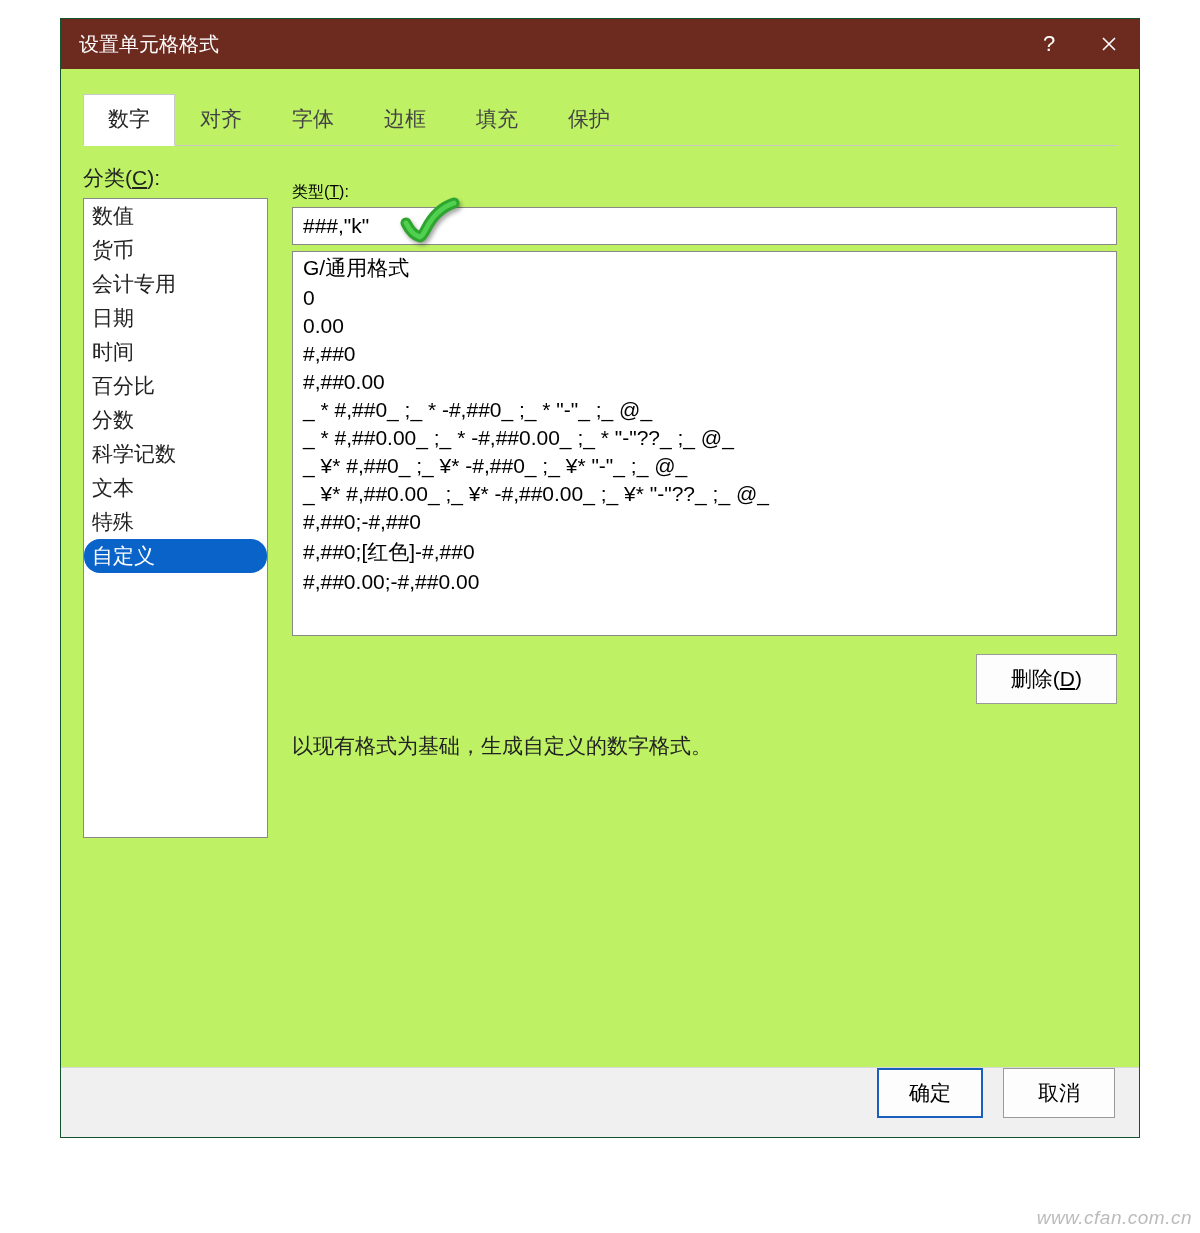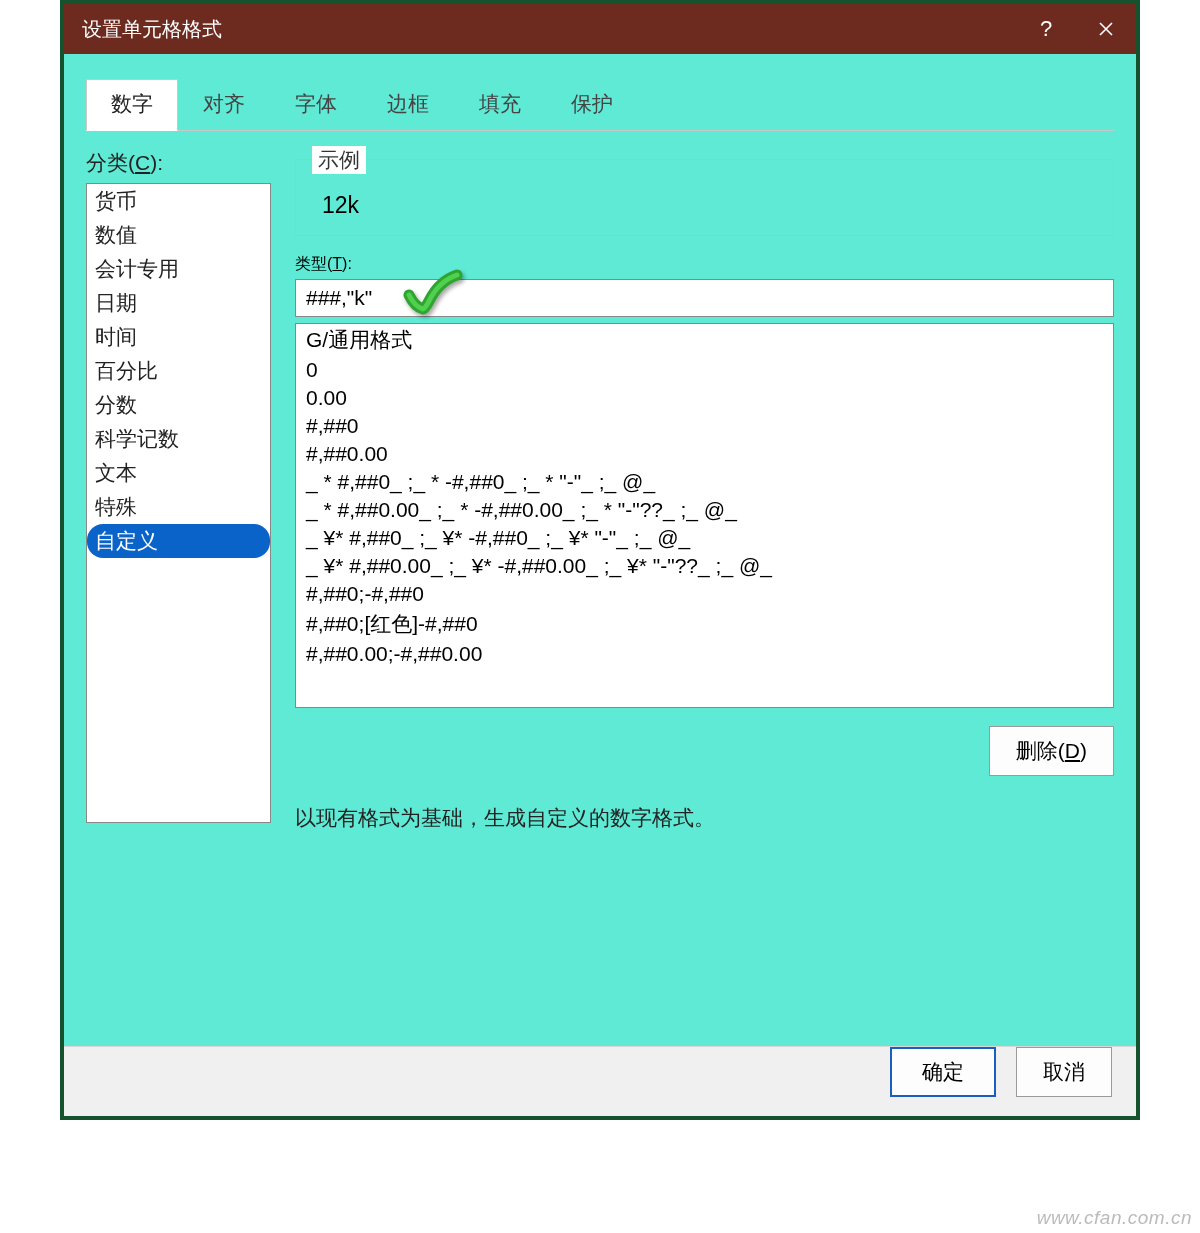--- a/index.html
+++ b/index.html
@@ -2,22 +2,22 @@
 <html><head>
 <meta charset="utf-8">
 <style>
   * { box-sizing: border-box; margin: 0; padding: 0; }
   html, body { width: 1200px; height: 1233px; font-family: "Microsoft YaHei", "SimSun", Arial, sans-serif; background: #fff; }
 
   
   .window {
     width: 1080px;
     height: 1120px;
-    margin: 0 auto;
-    border: 4px solid #14532d;
+    margin: 18px auto;
+    border: 1px solid #14532d;
     background: #f0f0f0;
     display: flex;
     flex-direction: column;
   }
   .titlebar {
     height: 50px;
     background: #6d2b20;
     color: #fff;
     display: flex;
     align-items: center;
@@ -28,21 +28,21 @@
   .titlebar .controls { display: flex; height: 100%; }
   .titlebar .ctrl {
     width: 60px; height: 100%;
     display: flex; align-items: center; justify-content: center;
     font-size: 22px; color: #fff;
   }
   .titlebar .ctrl.close { width: 60px; }
 
   .body {
     flex: 1;
-    background: #5eead4;
+    background: #bef264;
     padding: 18px 22px 0 22px;
     display: flex;
     flex-direction: column;
   }
 
   .tabs {
     display: flex;
     border-bottom: 1px solid #c8c8c8;
     margin-top: 6px;
   }
@@ -130,21 +130,21 @@
     overflow-y: scroll;
     font-size: 21px;
   }
   .format-list::-webkit-scrollbar { width: 18px; background: #f0f0f0; }
   .format-list::-webkit-scrollbar-thumb { background: #cdcdcd; }
   .format-list .fitem { padding: 2px 10px; white-space: pre; }
 
   .delete-row { display: flex; justify-content: flex-end; margin-top: 18px; }
   .btn {
     font-size: 21px;
-    padding: 10px 26px;
+    padding: 10px 34px;
     background: #fdfdfd;
     border: 1px solid #9a9a9a;
     cursor: default;
   }
   .btn.primary { border: 2px solid #1a5fbf; padding: 9px 30px; }
 
   .hint { font-size: 21px; color: #222; margin-top: 28px; }
 
   .footer {
     height: 70px;
@@ -192,39 +192,35 @@
         <div class="tab">保护</div>
       </div>
 
     <div class="content">
 
       <div class="left">
         <div class="label">
           <span>分类(</span><u>C</u><span>):</span>
         </div>
         <div class="category-list" id="catlist">
+            <div class="item">数值</div>
             <div class="item">货币</div>
-            <div class="item">数值</div>
             <div class="item">会计专用</div>
             <div class="item">日期</div>
             <div class="item">时间</div>
             <div class="item">百分比</div>
             <div class="item">分数</div>
             <div class="item">科学记数</div>
             <div class="item">文本</div>
             <div class="item">特殊</div>
             <div class="item selected">自定义</div>
           </div>
       </div>
 
       <div class="right">
-        <div class="sample-box">
-          <span class="legend">示例</span>
-          <div class="sample-value">12k</div>
-        </div>
 
         <div class="type-label">
           <span>类型(</span><u>T</u><span>):</span>
         </div>
 
         <div class="type-wrap">
           <input class="type-input" value="###,&quot;k&quot;" style="">
           <span class="checkmark" style="left:108px; top:-10px;">
             <svg width="60" height="50" viewBox="0 0 60 50">
               <path d="M6 26 Q12 38 20 40 Q22 40 26 32 Q36 12 54 6" fill="none" stroke="#2fa52f" stroke-width="11" stroke-linecap="round" stroke-linejoin="round"></path>

